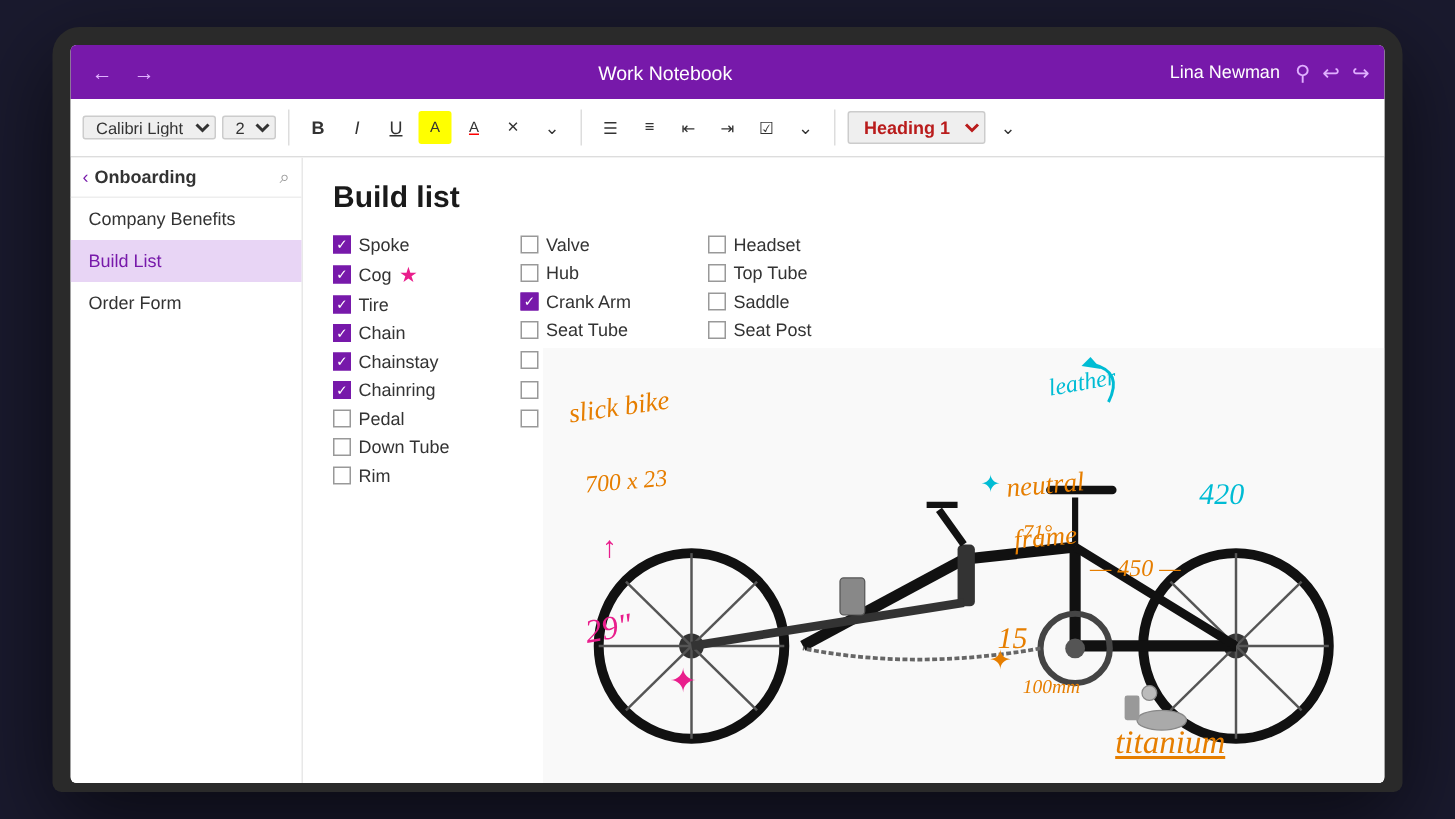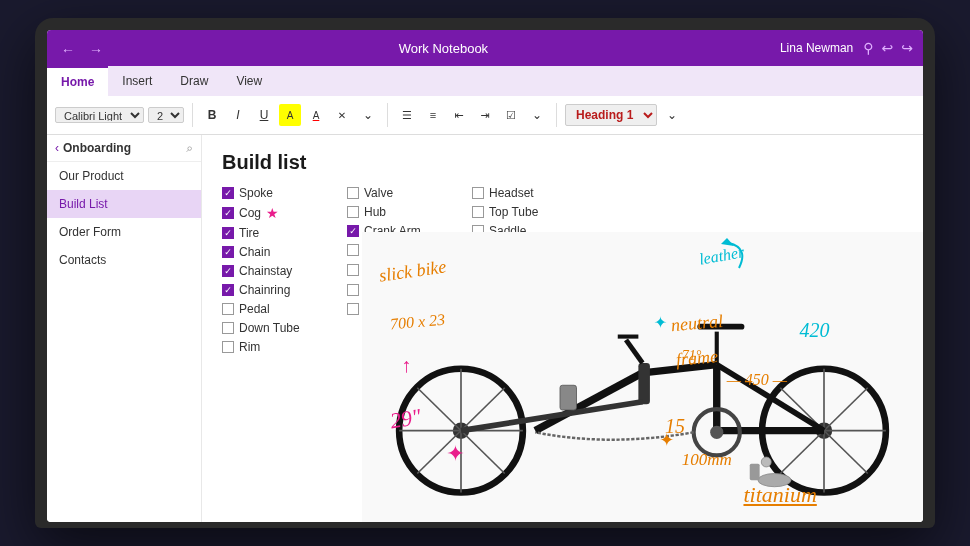--- a/index.html
+++ b/index.html
@@ -296,26 +296,20 @@
         <span>Lina Newman</span>
         <div class="title-icons">
           <span>⚲</span>
           <span>↩</span>
           <span>↪</span>
         </div>
       </div>
     </div>
 
     <div class="ribbon">
-      <div class="ribbon-tabs">
-        <div class="ribbon-tab active">Home</div>
-        <div class="ribbon-tab">Insert</div>
-        <div class="ribbon-tab">Draw</div>
-        <div class="ribbon-tab">View</div>
-      </div>
       <div class="ribbon-tools">
         <select class="font-select">
           <option>Calibri Light</option>
         </select>
         <select class="font-select" style="width:36px;">
           <option>20</option>
         </select>
         <div class="ribbon-separator"></div>
         <button class="tool-btn bold">B</button>
         <button class="tool-btn italic">I</button>
@@ -340,24 +334,23 @@
     </div>
 
     <div class="main-content">
 
       <div class="sidebar">
         <div class="sidebar-header">
           <span class="sidebar-chevron">‹</span>
           <span class="sidebar-title">Onboarding</span>
           <span class="sidebar-search">⌕</span>
         </div>
-        <div class="sidebar-item">Our Product</div>
+        <div class="sidebar-item">Company Benefits</div>
         <div class="sidebar-item active">Build List</div>
         <div class="sidebar-item">Order Form</div>
-        <div class="sidebar-item">Contacts</div>
       </div>
 
       <div class="page-content">
         <div class="page-inner">
           <div class="page-title">Build list</div>
 
           <div class="checklist-area">
 
             <div class="checklist-col">
               <div class="check-item">
@@ -529,21 +522,21 @@
             <div style="position:absolute;top:28%;left:55%;font-family:cursive;font-style:italic;color:#e67e00;font-size:18px;transform:rotate(-5deg);">neutral</div>
             <div style="position:absolute;top:40%;left:56%;font-family:cursive;font-style:italic;color:#e67e00;font-size:18px;transform:rotate(-5deg);">frame</div>
 
             <div style="position:absolute;top:10%;left:3%;font-family:cursive;font-style:italic;color:#e67e00;font-size:18px;transform:rotate(-8deg);">slick bike</div>
             <div style="position:absolute;top:28%;left:5%;font-family:cursive;font-style:italic;color:#e67e00;font-size:16px;transform:rotate(-5deg);">700 x 23</div>
 
             <div style="position:absolute;top:60%;left:5%;font-family:cursive;font-style:italic;color:#e91e8c;font-size:22px;transform:rotate(-10deg);">29"</div>
 
             
             <div style="position:absolute;top:42%;left:7%;color:#e91e8c;font-size:20px;">↑</div>
-            <div style="position:absolute;top:75%;left:57%;font-family:cursive;font-style:italic;color:#e67e00;font-size:17px;">100mm</div>
+            <div style="position:absolute;top:75%;left:57%;font-family:cursive;font-style:italic;color:#e67e00;font-size:13px;">100mm</div>
             <div style="position:absolute;top:63%;left:54%;font-family:cursive;font-style:italic;color:#e67e00;font-size:20px;">15</div>
 
             <div style="position:absolute;top:30%;left:78%;font-family:cursive;font-style:italic;color:#00bcd4;font-size:20px;">420</div>
             <div style="position:absolute;top:48%;left:65%;font-family:cursive;font-style:italic;color:#e67e00;font-size:16px;">— 450 —</div>
             <div style="position:absolute;top:40%;left:57%;font-family:cursive;font-style:italic;color:#e67e00;font-size:14px;">71°</div>
 
             <div style="position:absolute;bottom:5%;left:68%;font-family:cursive;font-style:italic;color:#e67e00;font-size:22px;text-decoration:underline;">titanium</div>
 
             
             <div style="position:absolute;top:72%;left:15%;color:#e91e8c;font-size:22px;">✦</div>

